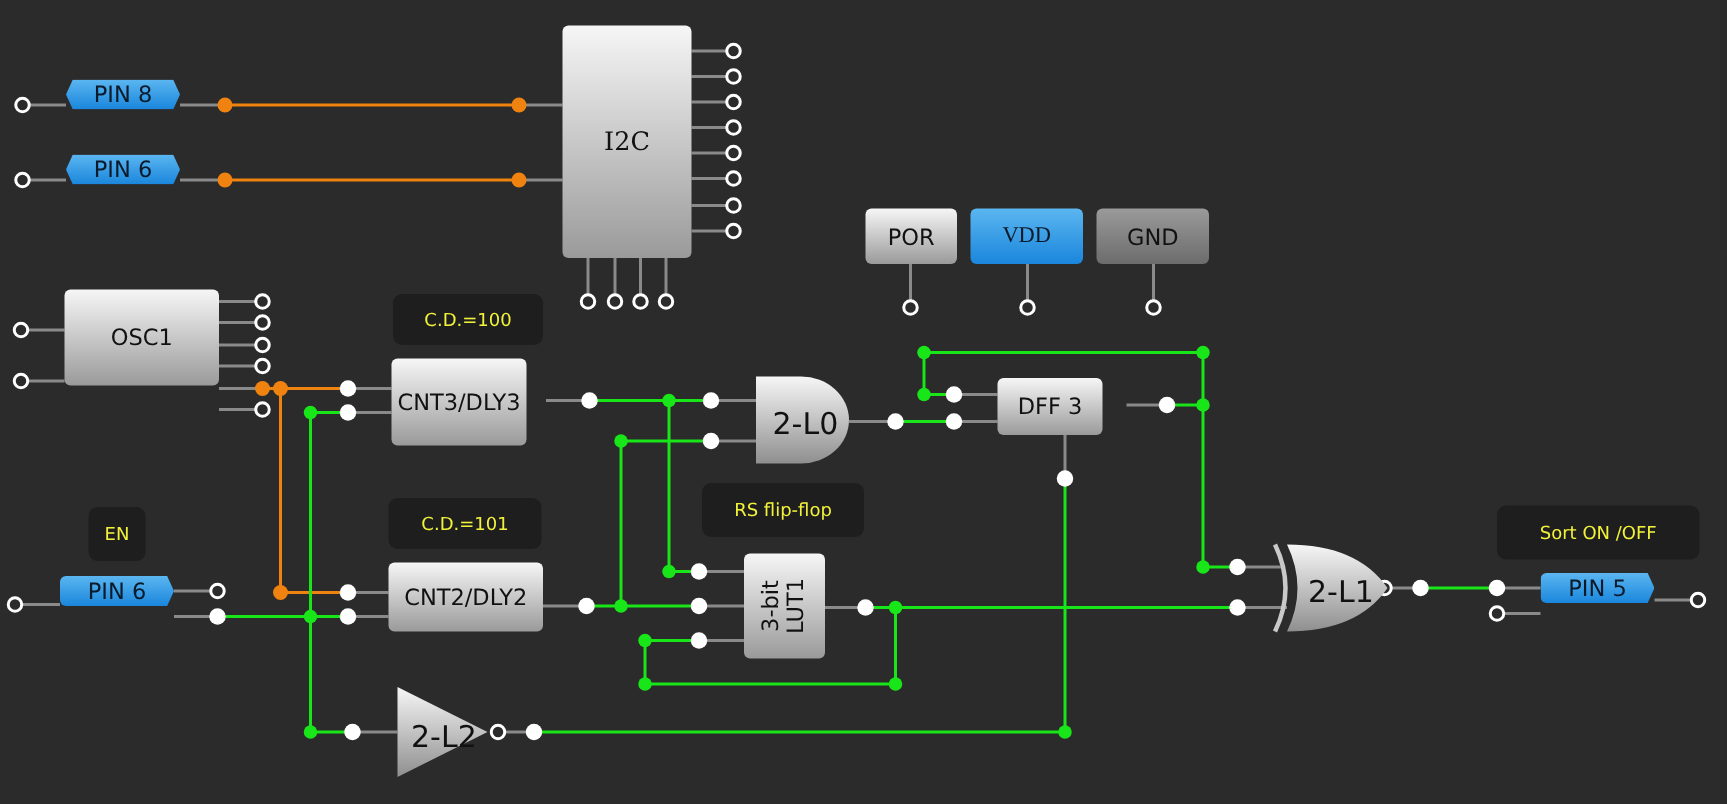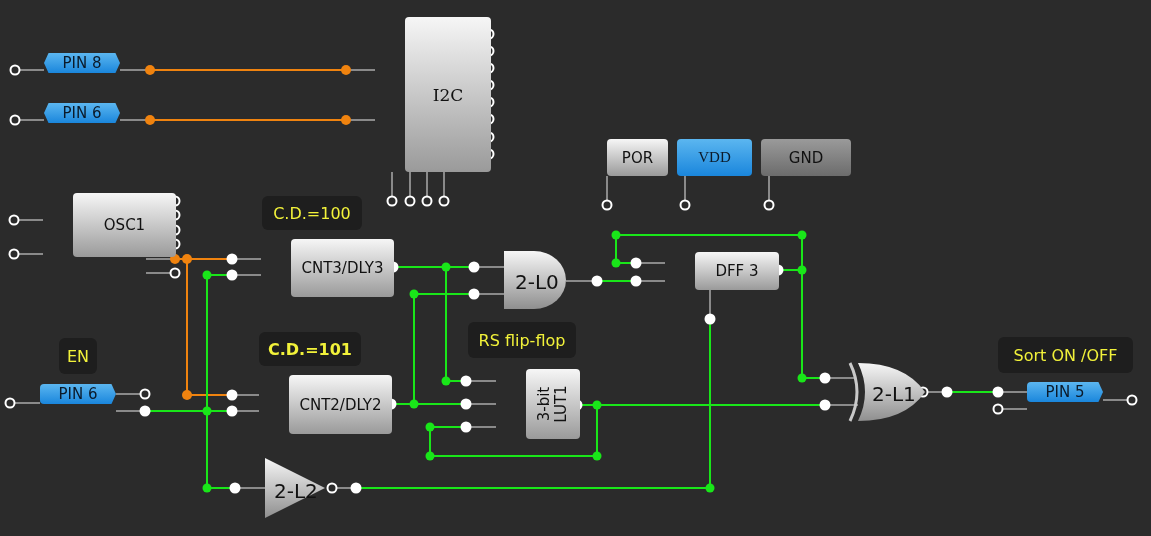--- a/index.html
+++ b/index.html
@@ -1,21 +1,21 @@
 <!DOCTYPE html>
 <html><head>
 <meta charset="utf-8">
 <style>
   html,body{margin:0;padding:0;background:#2b2b2b;}
   body{width:1151px;height:536px;overflow:hidden;position:relative;font-family:"DejaVu Sans",sans-serif;}
   #canvas{position:absolute;left:0;top:0;}
-  .blk{position:absolute;box-sizing:border-box;border-radius:4px;display:flex;align-items:center;justify-content:center;color:#111;font-size:15px;background:linear-gradient(#f6f6f6,#9a9a9a);margin-left:30px;}
+  .blk{position:absolute;box-sizing:border-box;border-radius:4px;display:flex;align-items:center;justify-content:center;color:#111;font-size:15px;background:linear-gradient(#f6f6f6,#9a9a9a);}
   .blue{background:linear-gradient(#5bb6f0,#1a86dc);color:#0b1a2a;}
   .gnd{background:linear-gradient(#9a9a9a,#6c6c6c);color:#111;}
-  .note{position:absolute;background:#1e1e1e;border-radius:6px;color:#f2f23a;font-size:16px;display:flex;align-items:center;justify-content:center;}
+  .note{position:absolute;background:#1e1e1e;border-radius:6px;color:#f2f23a;font-size:12px;display:flex;align-items:center;justify-content:center;}
   .pin{position:absolute;height:20px;display:flex;align-items:center;justify-content:center;font-size:15px;color:#0b1a2a;background:linear-gradient(#5bb6f0,#1a86dc);}
   .serif{font-family:"DejaVu Serif",serif;}
   .vert{transform:rotate(-90deg);white-space:nowrap;text-align:center;line-height:17px;}
   .gate-label{position:absolute;font-size:20px;color:#111;}
 </style>
 </head>
 <body>
 
 <svg id="canvas" width="1151" height="536">
   <g id="wires">
@@ -202,53 +202,53 @@
 <div class="pin" style="left:1027px;top:382px;width:76px;border-radius:4px 0 0 4px;clip-path:polygon(0 0,94% 0,100% 50%,94% 100%,0 100%);">
     <span>PIN 5</span>
   </div>
 
 <div class="blk serif" style="left:375px;top:17px;width:86px;height:155px;font-size:17px;">
     <span>I2C</span>
   </div>
 <div class="blk" style="left:43px;top:193px;width:103px;height:64px;">
     <span>OSC1</span>
   </div>
-<div class="blk" style="left:261px;top:239px;width:103px;height:58px;text-align:center;">
+<div class="blk" style="left:261px;top:239px;width:90px;height:58px;text-align:center;">
     <span>CNT3/DLY3</span>
   </div>
-<div class="blk" style="left:259px;top:375px;width:103px;height:59px;">
+<div class="blk" style="left:259px;top:375px;width:103px;height:46px;">
     <span>CNT2/DLY2</span>
   </div>
-<div class="blk" style="left:665px;top:252px;width:84px;height:38px;">
+<div class="blk" style="left:665px;top:252px;width:70px;height:38px;">
     <span>DFF 3</span>
   </div>
 <div class="blk" style="left:496px;top:369px;width:54px;height:70px;">
   <div class="vert">
       <div>3-bit</div>
       <div>LUT1</div>
     </div>
 </div>
 <div class="blk" style="left:577px;top:139px;width:61px;height:37px;">
     <span>POR</span>
   </div>
 <div class="blk blue" style="left:647px;top:139px;width:75px;height:37px;font-family:Liberation Serif, serif;">
     <span>VDD</span>
   </div>
-<div class="blk gnd" style="left:731px;top:139px;width:90px;height:37px;">
+<div class="blk gnd" style="left:731px;top:139px;width:75px;height:37px;">
     <span>GND</span>
   </div>
 
 <span class="gate-label" style="left:515px;top:270px;">2-L0</span>
 <span class="gate-label" style="left:872px;top:382px;">2-L1</span>
 <span class="gate-label" style="left:274px;top:479px;">2-L2</span>
 
 <div class="note" style="left:262px;top:196px;width:100px;height:34px;">
     <span>C.D.=100</span>
   </div>
-<div class="note" style="left:259px;top:332px;width:102px;height:34px;font-weight:bold;">
+<div class="note" style="left:259px;top:332px;width:102px;height:34px;">
     <span>C.D.=101</span>
   </div>
 <div class="note" style="left:59px;top:338px;width:38px;height:36px;">
     <span>EN</span>
   </div>
 <div class="note" style="left:468px;top:322px;width:108px;height:36px;">
     <span>RS flip-flop</span>
   </div>
 <div class="note" style="left:998px;top:337px;width:135px;height:36px;">
     <span>Sort ON /OFF</span>

